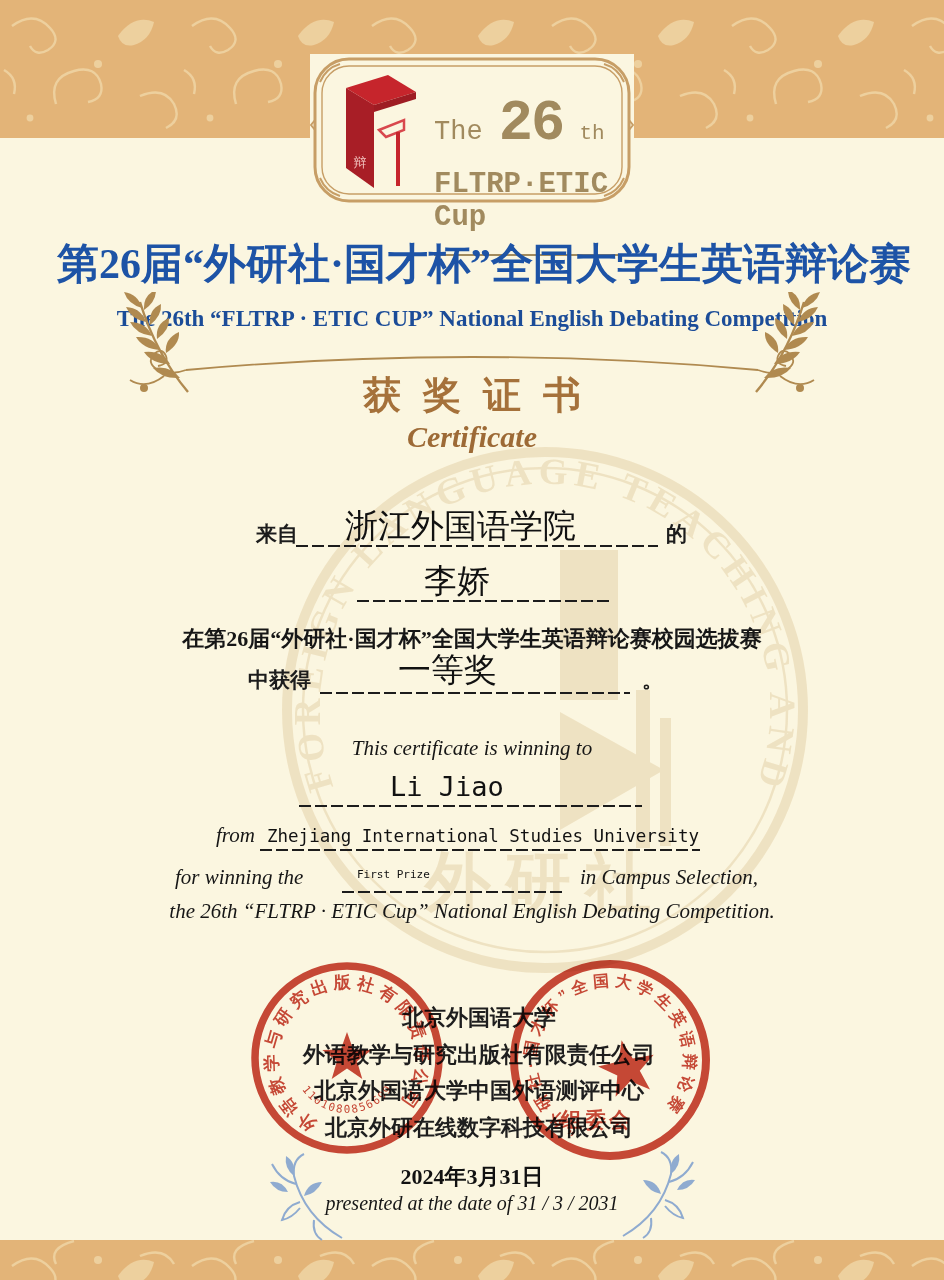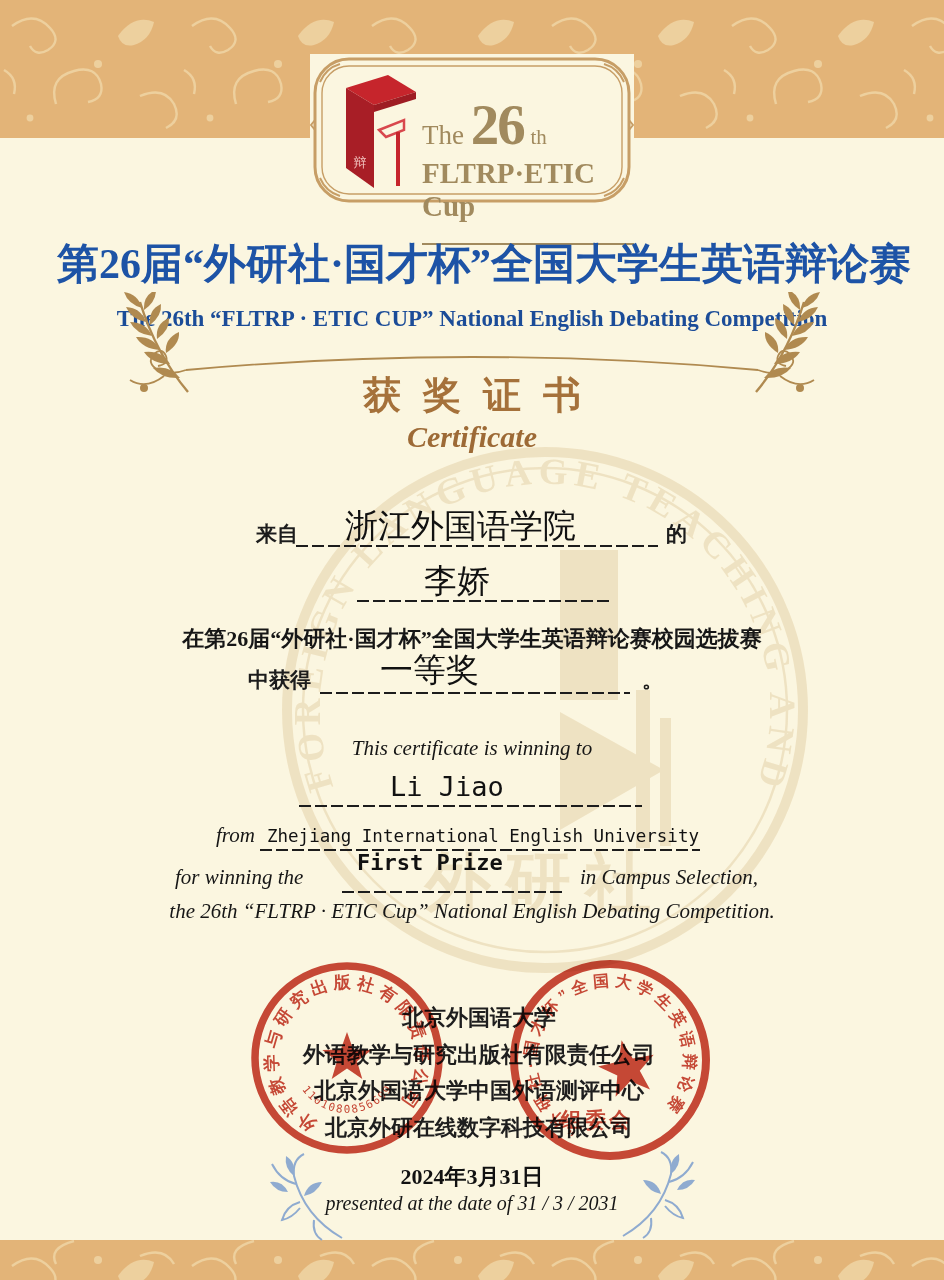--- a/index.html
+++ b/index.html
@@ -7,25 +7,25 @@
         font-family:"Liberation Serif",serif;}
   .abs{position:absolute;}
   .center{left:0;width:944px;text-align:center;}
 
   
   .band{position:absolute;left:0;width:944px;display:block;}
 
   
   .frame{position:absolute;left:310px;top:54px;width:324px;height:152px;background:#fbf6e0;}
   .frame svg{position:absolute;left:0;top:0;}
-  .logo-text{position:absolute;left:112px;top:38px;color:#a18a5e;font-family:Liberation Serif, serif;}
+  .logo-text{position:absolute;left:124px;top:38px;color:#a18a5e;font-family:Liberation Mono, monospace;}
   .lt1{font-size:27px;}
   .lt1 .num{font-size:57px;font-weight:bold;letter-spacing:-2px;}
   .lt1 .th{font-size:21px;}
-  .lt2{font-size:29px;font-weight:bold;letter-spacing:0px;border-bottom:2px solid #a18a5e;padding-bottom:20px;margin-top:0px;}
+  .lt2{font-size:29px;font-weight:bold;letter-spacing:0px;border-bottom:2px solid #a18a5e;padding-bottom:20px;margin-top:12px;}
 
   .title-cn{top:236px;font-size:42px;font-weight:bold;color:#1d53a6;font-family:"Liberation Serif",serif;letter-spacing:0px;padding-left:12px;}
   .title-en{top:306px;font-size:23px;font-weight:bold;color:#1b4c98;}
 
   .head-cn{top:370px;font-size:38px;font-weight:600;color:#a5713a;letter-spacing:22px;text-indent:22px;}
   .head-en{top:420px;font-size:30px;font-weight:bold;font-style:italic;color:#9d6a36;}
 
   .cnlabel{font-size:21px;font-weight:bold;color:#1c1c1c;}
   .cnvalue{font-family:"Liberation Sans",sans-serif;font-size:33px;color:#111;}
   .envalue{font-family:"DejaVu Sans Mono",monospace;color:#111;}
@@ -185,34 +185,34 @@
   <div class="abs cnvalue" style="left:345px;top:504px">浙江外国语学院</div>
   <div class="abs cnlabel" style="left:666px;top:520px">的</div>
 
   <div class="blank" style="left:357px;top:562px;width:256px;height:40px"></div>
   <div class="abs cnvalue" style="left:424px;top:559px">李娇</div>
 
   <div class="abs center event-line">在第26届“外研社·国才杯”全国大学生英语辩论赛校园选拔赛</div>
 
   <div class="abs cnlabel" style="left:248px;top:666px">中获得</div>
   <div class="blank" style="left:320px;top:652px;width:310px;height:42px"></div>
-  <div class="abs cnvalue" style="left:380px;top:648px">一等奖</div>
+  <div class="abs cnvalue" style="left:398px;top:648px">一等奖</div>
   <div class="abs cnlabel" style="left:642px;top:666px">。</div>
 
   <div class="abs center ital" style="top:736px">This certificate is winning to</div>
   <div class="blank" style="left:299px;top:767px;width:343px;height:40px"></div>
   <div class="abs envalue" style="left:390px;top:771px;font-size:27px">Li Jiao</div>
 
   <div class="abs ital" style="left:216px;top:823px">from</div>
   <div class="blank" style="left:260px;top:809px;width:440px;height:42px"></div>
-  <div class="abs envalue" style="left:267px;top:826px;font-size:17.5px;font-weight:500">Zhejiang International English University</div>
+  <div class="abs envalue" style="left:267px;top:826px;font-size:17.5px;font-weight:500">Zhejiang International Studies University</div>
 
   <div class="abs ital" style="left:175px;top:865px">for winning the</div>
   <div class="blank" style="left:342px;top:851px;width:224px;height:42px"></div>
-  <div class="abs envalue" style="left:357px;top:850px;font-size:22px;font-weight:700">First Prize</div>
+  <div class="abs envalue" style="left:357px;top:868px;font-size:11px;font-weight:400">First Prize</div>
   <div class="abs ital" style="left:580px;top:865px">in Campus Selection,</div>
 
   <div class="abs center ital" style="top:899px">the 26th “FLTRP · ETIC Cup” National English Debating Competition.</div>
 
   <div class="orgs">
     <div>北京外国语大学</div>
     <div>外语教学与研究出版社有限责任公司</div>
     <div>北京外国语大学中国外语测评中心</div>
     <div>北京外研在线数字科技有限公司</div>
   </div>

